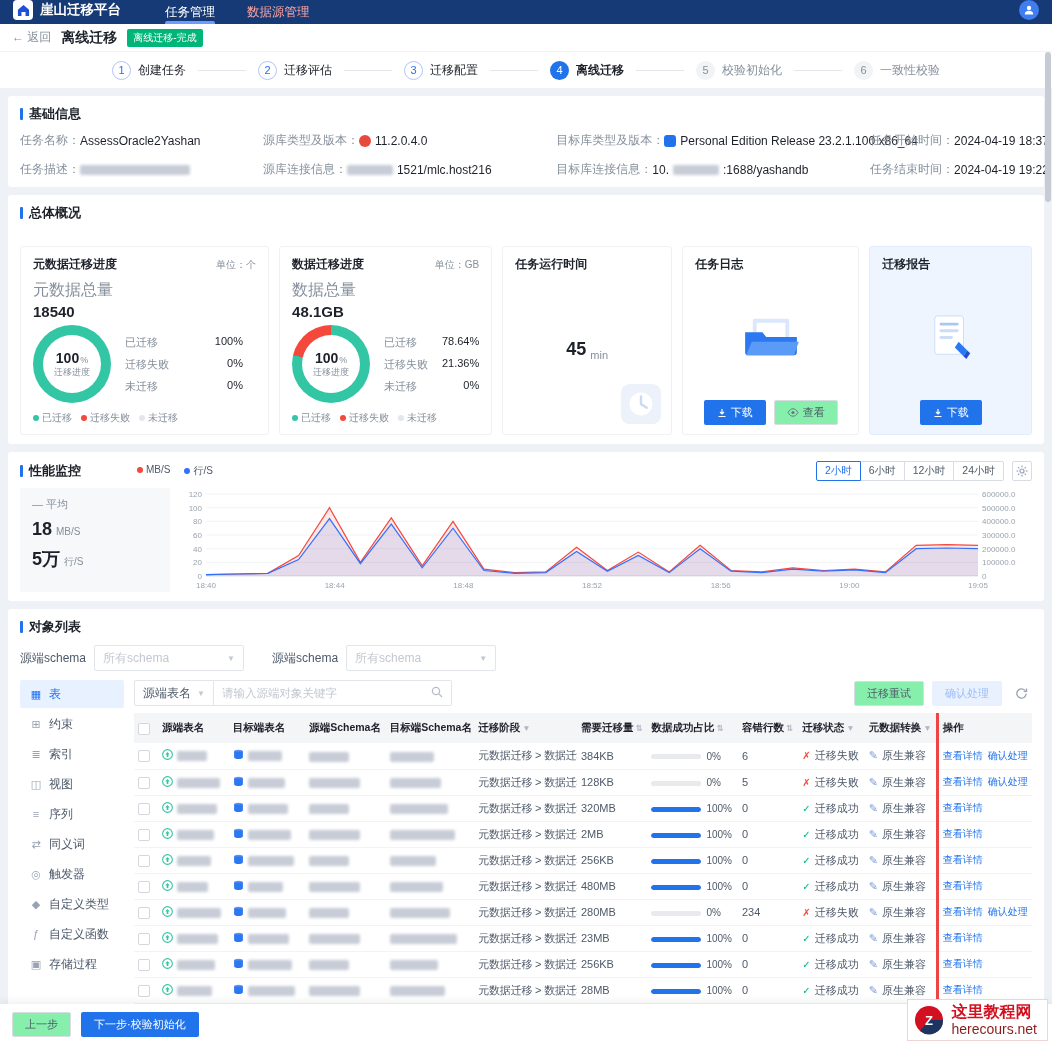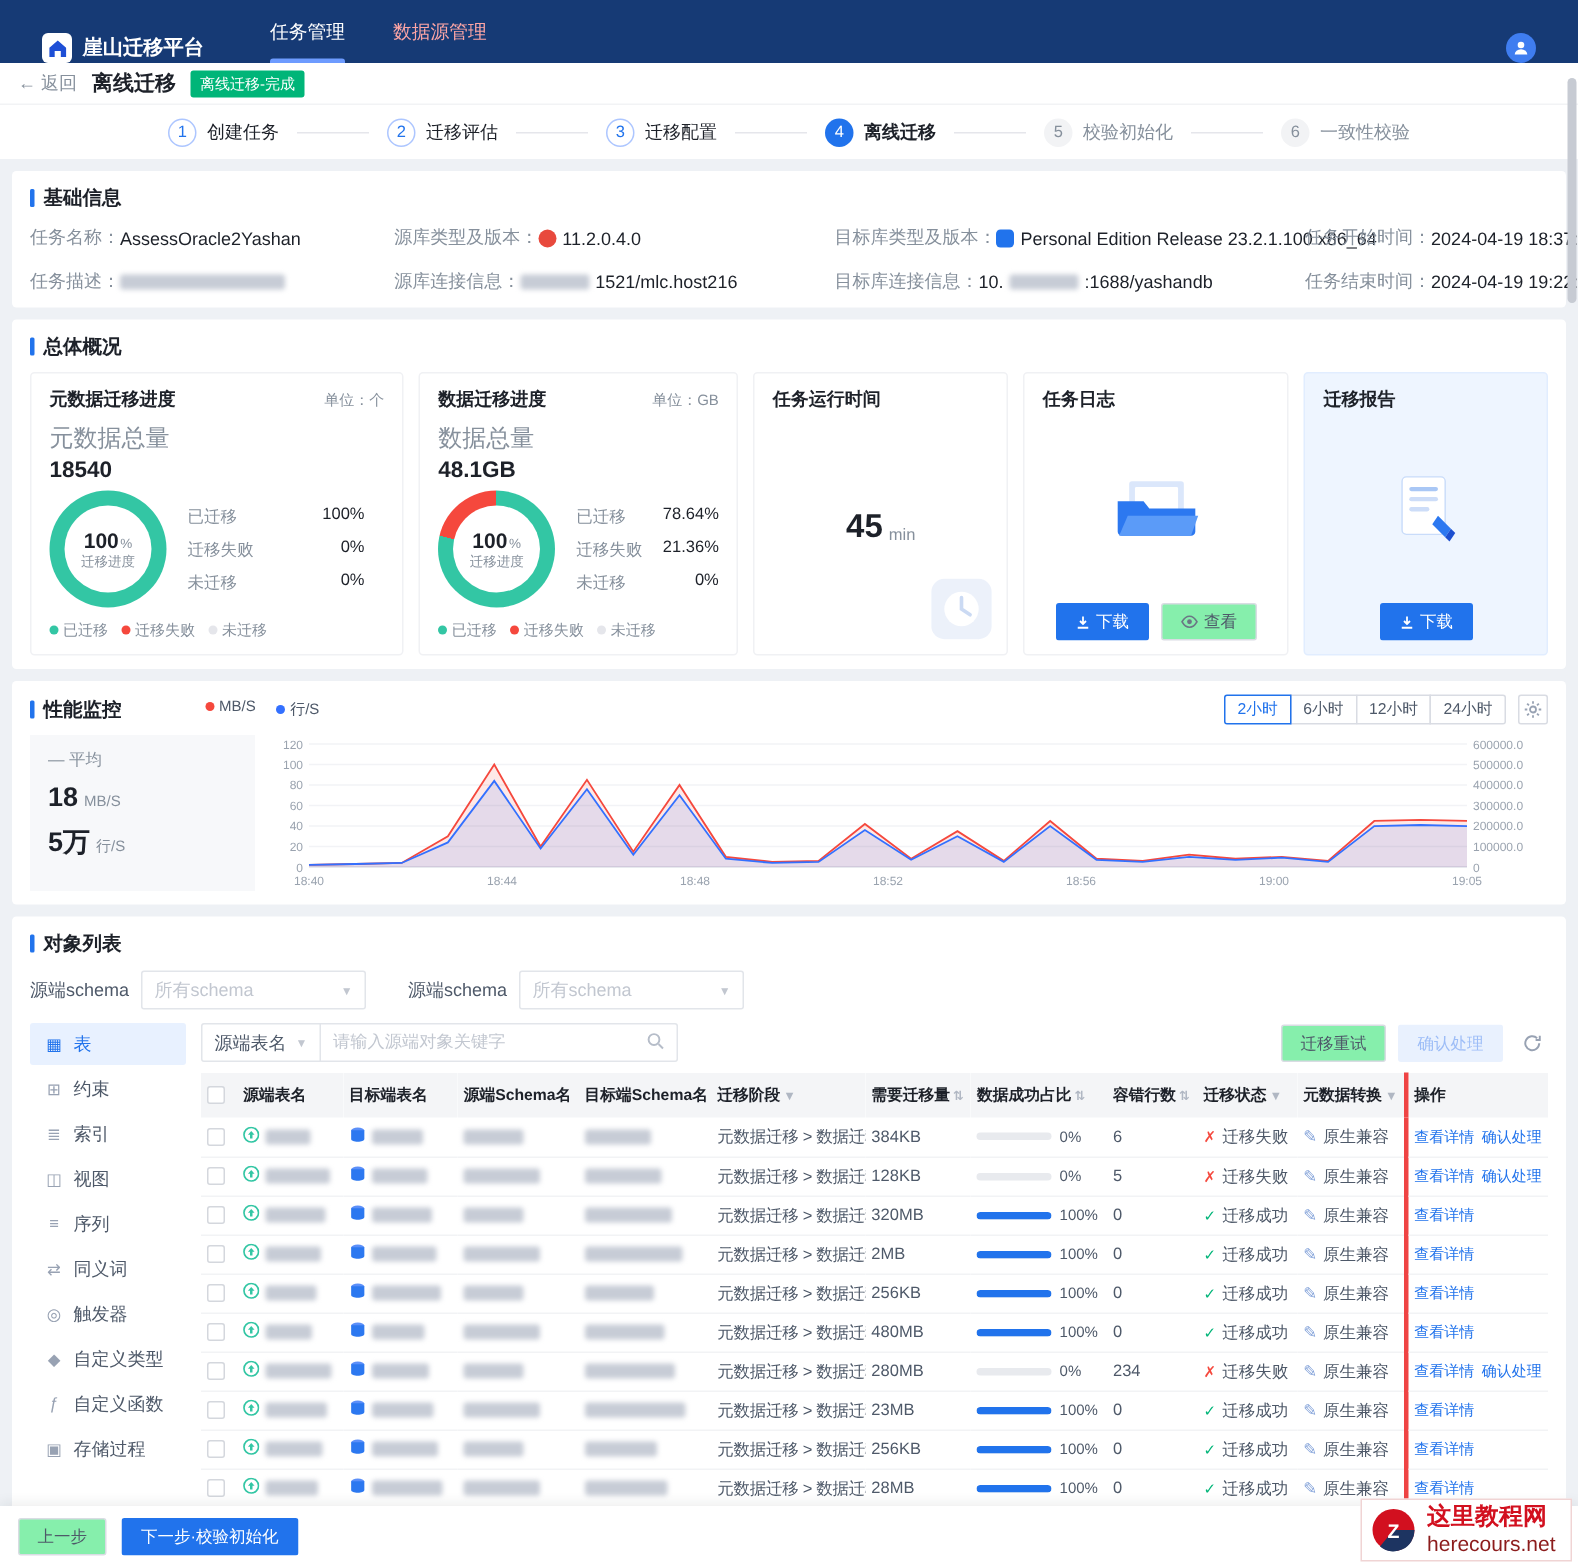--- a/index.html
+++ b/index.html
@@ -5,21 +5,21 @@
 :root{
   --blue:#2173ec; --teal:#33c6a4; --red:#f5483d;
   --t1:#1d2129; --t2:#4e5969; --t3:#86909c;
   --bd:#e2e5ea; --bd2:#f2f3f5;
 }
 *{margin:0;padding:0;box-sizing:border-box}
 html,body{width:1052px;height:1044px}
 body{font-family:"Liberation Sans","DejaVu Sans",sans-serif;background:#eef1f5;color:var(--t2);font-size:12px;overflow:hidden;position:relative}
 
 
-.topbar{height:42px;background:#163a75;display:flex;align-items:flex-end;padding:0 28px;color:#fff}
+.topbar{height:24px;background:#163a75;display:flex;align-items:flex-start;padding:0 13px;color:#fff}
 .logo{display:flex;align-items:center;gap:7px;font-size:13.5px;font-weight:bold;margin-right:28px}
 .logo-badge{width:20px;height:20px;border-radius:4px;background:#fff;display:flex;align-items:center;justify-content:center}
 .topnav{display:flex;height:100%}
 .topnav .tab{padding:0 16px;display:flex;align-items:center;color:#fca5a5;cursor:pointer;position:relative;font-size:12.5px}
 .topnav .tab.active{color:#fff}
 .topnav .tab.active::after{content:"";position:absolute;left:16px;right:16px;bottom:0;height:3px;background:#6d9bff;border-radius:2px 2px 0 0}
 .avatar{margin-left:auto;width:20px;height:20px;border-radius:50%;background:#3f7df0;display:flex;align-items:center;justify-content:center;cursor:pointer}
 
 
 .crumb{height:28px;background:#fff;display:flex;align-items:center;gap:10px;padding:0 12px;border-bottom:1px solid #f2f3f5}
@@ -49,42 +49,42 @@
 .igrid{display:grid;grid-template-columns:24% 29% 31% 16%;row-gap:12px;margin-top:9px}
 .ifield{display:flex;align-items:center;min-width:0}
 .ilabel{color:var(--t3);white-space:nowrap}
 .ivalue{color:var(--t1);display:inline-flex;align-items:center;gap:4px;min-width:0;white-space:nowrap}
 .blur{display:inline-block;height:10px;border-radius:2px;background:#c7ccd6;filter:blur(1.6px);vertical-align:middle}
 .dbicon{width:12px;height:12px;border-radius:50%;display:inline-block;flex:none}
 .dbicon.oracle{background:#e8493d}
 .dbicon.yashan{background:#2173ec;border-radius:3px}
 
 
-.cards{display:flex;gap:10px;margin-top:8px}
+.cards{display:flex;gap:10px;margin-top:24px}
 .card{border:1px solid #f0f1f4;border-radius:3px;padding:9px 12px;display:flex;flex-direction:column;position:relative;overflow:hidden}
 .card1{flex:1.55}.card2{flex:1.3}.card3{flex:1}.card4{flex:1.05}.card5{flex:0.95;background:#eef5ff;border-color:#e1edff}
 .chead{display:flex;justify-content:space-between;align-items:center}
 .ctitle{font-weight:bold;color:var(--t1);font-size:12px}
 .cunit{color:var(--t3);font-size:10px}
 .ctotal{margin-top:7px}
 .ctotal-label{color:var(--t3);font-size:16px}
 .ctotal-value{color:var(--t1);font-size:15px;font-weight:bold;margin-top:2px}
 .drow{display:flex;align-items:center;gap:14px;margin-top:5px}
 .donut{width:78px;height:78px;border-radius:50%;position:relative;flex:none}
 .donut-hole{position:absolute;inset:10px;background:#fff;border-radius:50%;display:flex;flex-direction:column;align-items:center;justify-content:center}
 .dh-line b{font-size:14px;color:var(--t1)}
 .dh-line i{font-style:normal;font-size:9px;color:var(--t3);margin-left:1px}
 .donut-sub{font-size:9px;color:var(--t3)}
 .dstats{display:flex;flex-direction:column;gap:7px;flex:1}
 .dstat{display:flex;justify-content:space-between;font-size:11px;color:var(--t3);max-width:118px}
 .dstat b{color:var(--t1);font-weight:normal}
 .clegend{display:flex;gap:9px;margin-top:8px;font-size:10px;color:var(--t3);align-items:center;flex-wrap:nowrap;white-space:nowrap}
 .dot{width:6px;height:6px;border-radius:50%;display:inline-block;margin-right:3px}
 .runtime{flex:1;display:flex;align-items:center;justify-content:center;gap:4px}
-.runtime b{font-size:22px;color:var(--t1)}
+.runtime b{font-size:18px;color:var(--t1)}
 .runtime span{color:var(--t3);font-size:11px;margin-top:12px}
 .clockart{position:absolute;right:8px;bottom:8px;opacity:.85}
 .cart{flex:1;display:flex;align-items:center;justify-content:center;padding:5px 0}
 .cbtns{display:flex;gap:8px;justify-content:center}
 .btn{border-radius:2px;padding:4px 12px;font-size:11px;cursor:pointer;display:inline-flex;align-items:center;gap:4px;border:1px solid transparent;white-space:nowrap}
 .btn-primary{background:var(--blue);color:#fff}
 .btn-outline{background:#86efac;border-color:#d9dce3;color:var(--t2)}
 .btn-disabled{background:#e9f1fe;color:#9dbdf7;cursor:not-allowed}
 
 

